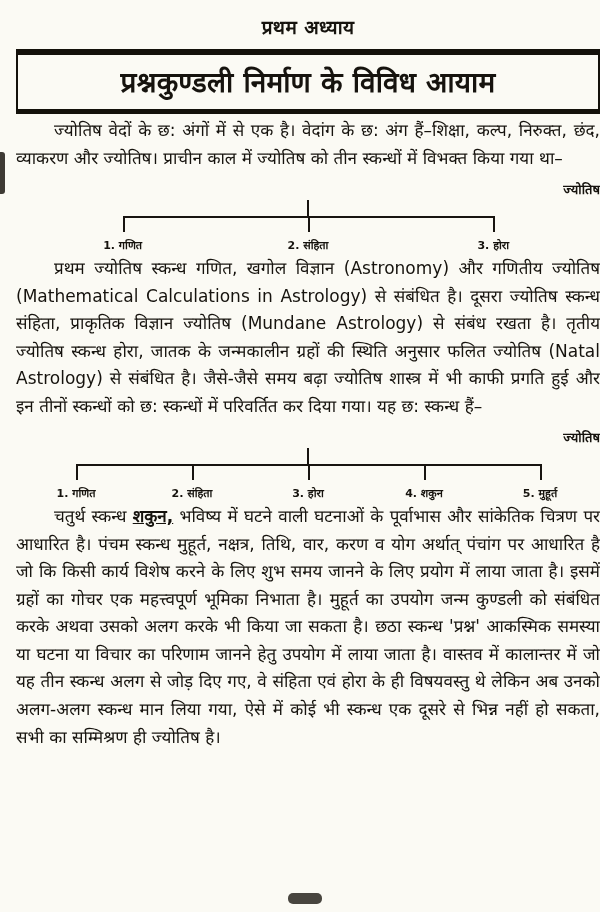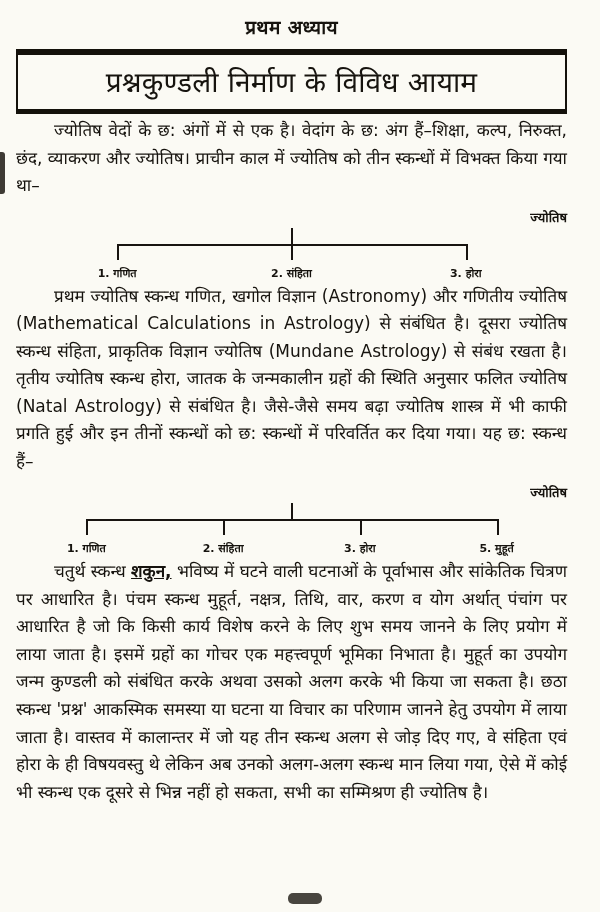--- a/index.html
+++ b/index.html
@@ -7,41 +7,41 @@
   body {
     background: #fbfaf4;
     font-family: "DejaVu Sans", sans-serif;
     color: #16130e;
     overflow: hidden;
   }
   .page {
     position: relative;
     width: 600px;
     height: 912px;
-    padding: 12px 33px 0 16px;
+    padding: 12px 0 0 16px;
   }
   .chapter-heading {
     text-align: center;
     font-size: 19px;
     font-weight: 700;
     letter-spacing: 0.4px;
     margin-top: 2px;
   }
   .title-box {
     margin-top: 9px;
     border: 2px solid #14110b;
     border-top-width: 6px;
     border-bottom-width: 5px;
     text-align: center;
     padding: 7px 4px 9px 4px;
     background: #fbfaf4;
   }
   .title {
     font-size: 28px;
-    font-weight: 400;
+    font-weight: 700;
     letter-spacing: 0.2px;
     white-space: nowrap;
   }
   .para {
     margin-top: 3px;
     font-size: 17px;
     line-height: 1.62;
     text-align: justify;
     text-indent: 38px;
   }
@@ -137,20 +137,23 @@
       <div class="branch">
         <div class="branch-label">1. गणित</div>
       </div>
       <div class="branch">
         <div class="branch-label">2. संहिता</div>
       </div>
       <div class="branch">
         <div class="branch-label">3. होरा</div>
       </div>
       <div class="branch">
+        <div class="branch-label">4. शकुन</div>
+      </div>
+      <div class="branch">
         <div class="branch-label">5. मुहूर्त</div>
       </div>
     </div>
   </div>
 
   <p class="para"><span>चतुर्थ स्कन्ध </span><span class="bold">शकुन,</span><span> भविष्य में घटने वाली घटनाओं के पूर्वाभास और सांकेतिक चित्रण पर आधारित है। पंचम स्कन्ध मुहूर्त, नक्षत्र, तिथि, वार, करण व योग अर्थात् पंचांग पर आधारित है जो कि किसी कार्य विशेष करने के लिए शुभ समय जानने के लिए प्रयोग में लाया जाता है। इसमें ग्रहों का गोचर एक महत्त्वपूर्ण भूमिका निभाता है। मुहूर्त का उपयोग जन्म कुण्डली को संबंधित करके अथवा उसको अलग करके भी किया जा सकता है। छठा स्कन्ध 'प्रश्न' आकस्मिक समस्या या घटना या विचार का परिणाम जानने हेतु उपयोग में लाया जाता है। वास्तव में कालान्तर में जो यह तीन स्कन्ध अलग से जोड़ दिए गए, वे संहिता एवं होरा के ही विषयवस्तु थे लेकिन अब उनको अलग-अलग स्कन्ध मान लिया गया, ऐसे में कोई भी स्कन्ध एक दूसरे से भिन्न नहीं हो सकता, सभी का सम्मिश्रण ही ज्योतिष है।</span></p>
 
   <div class="artifact artifact-left-edge"></div>
   <div class="artifact artifact-bottom-smudge"></div>
 

